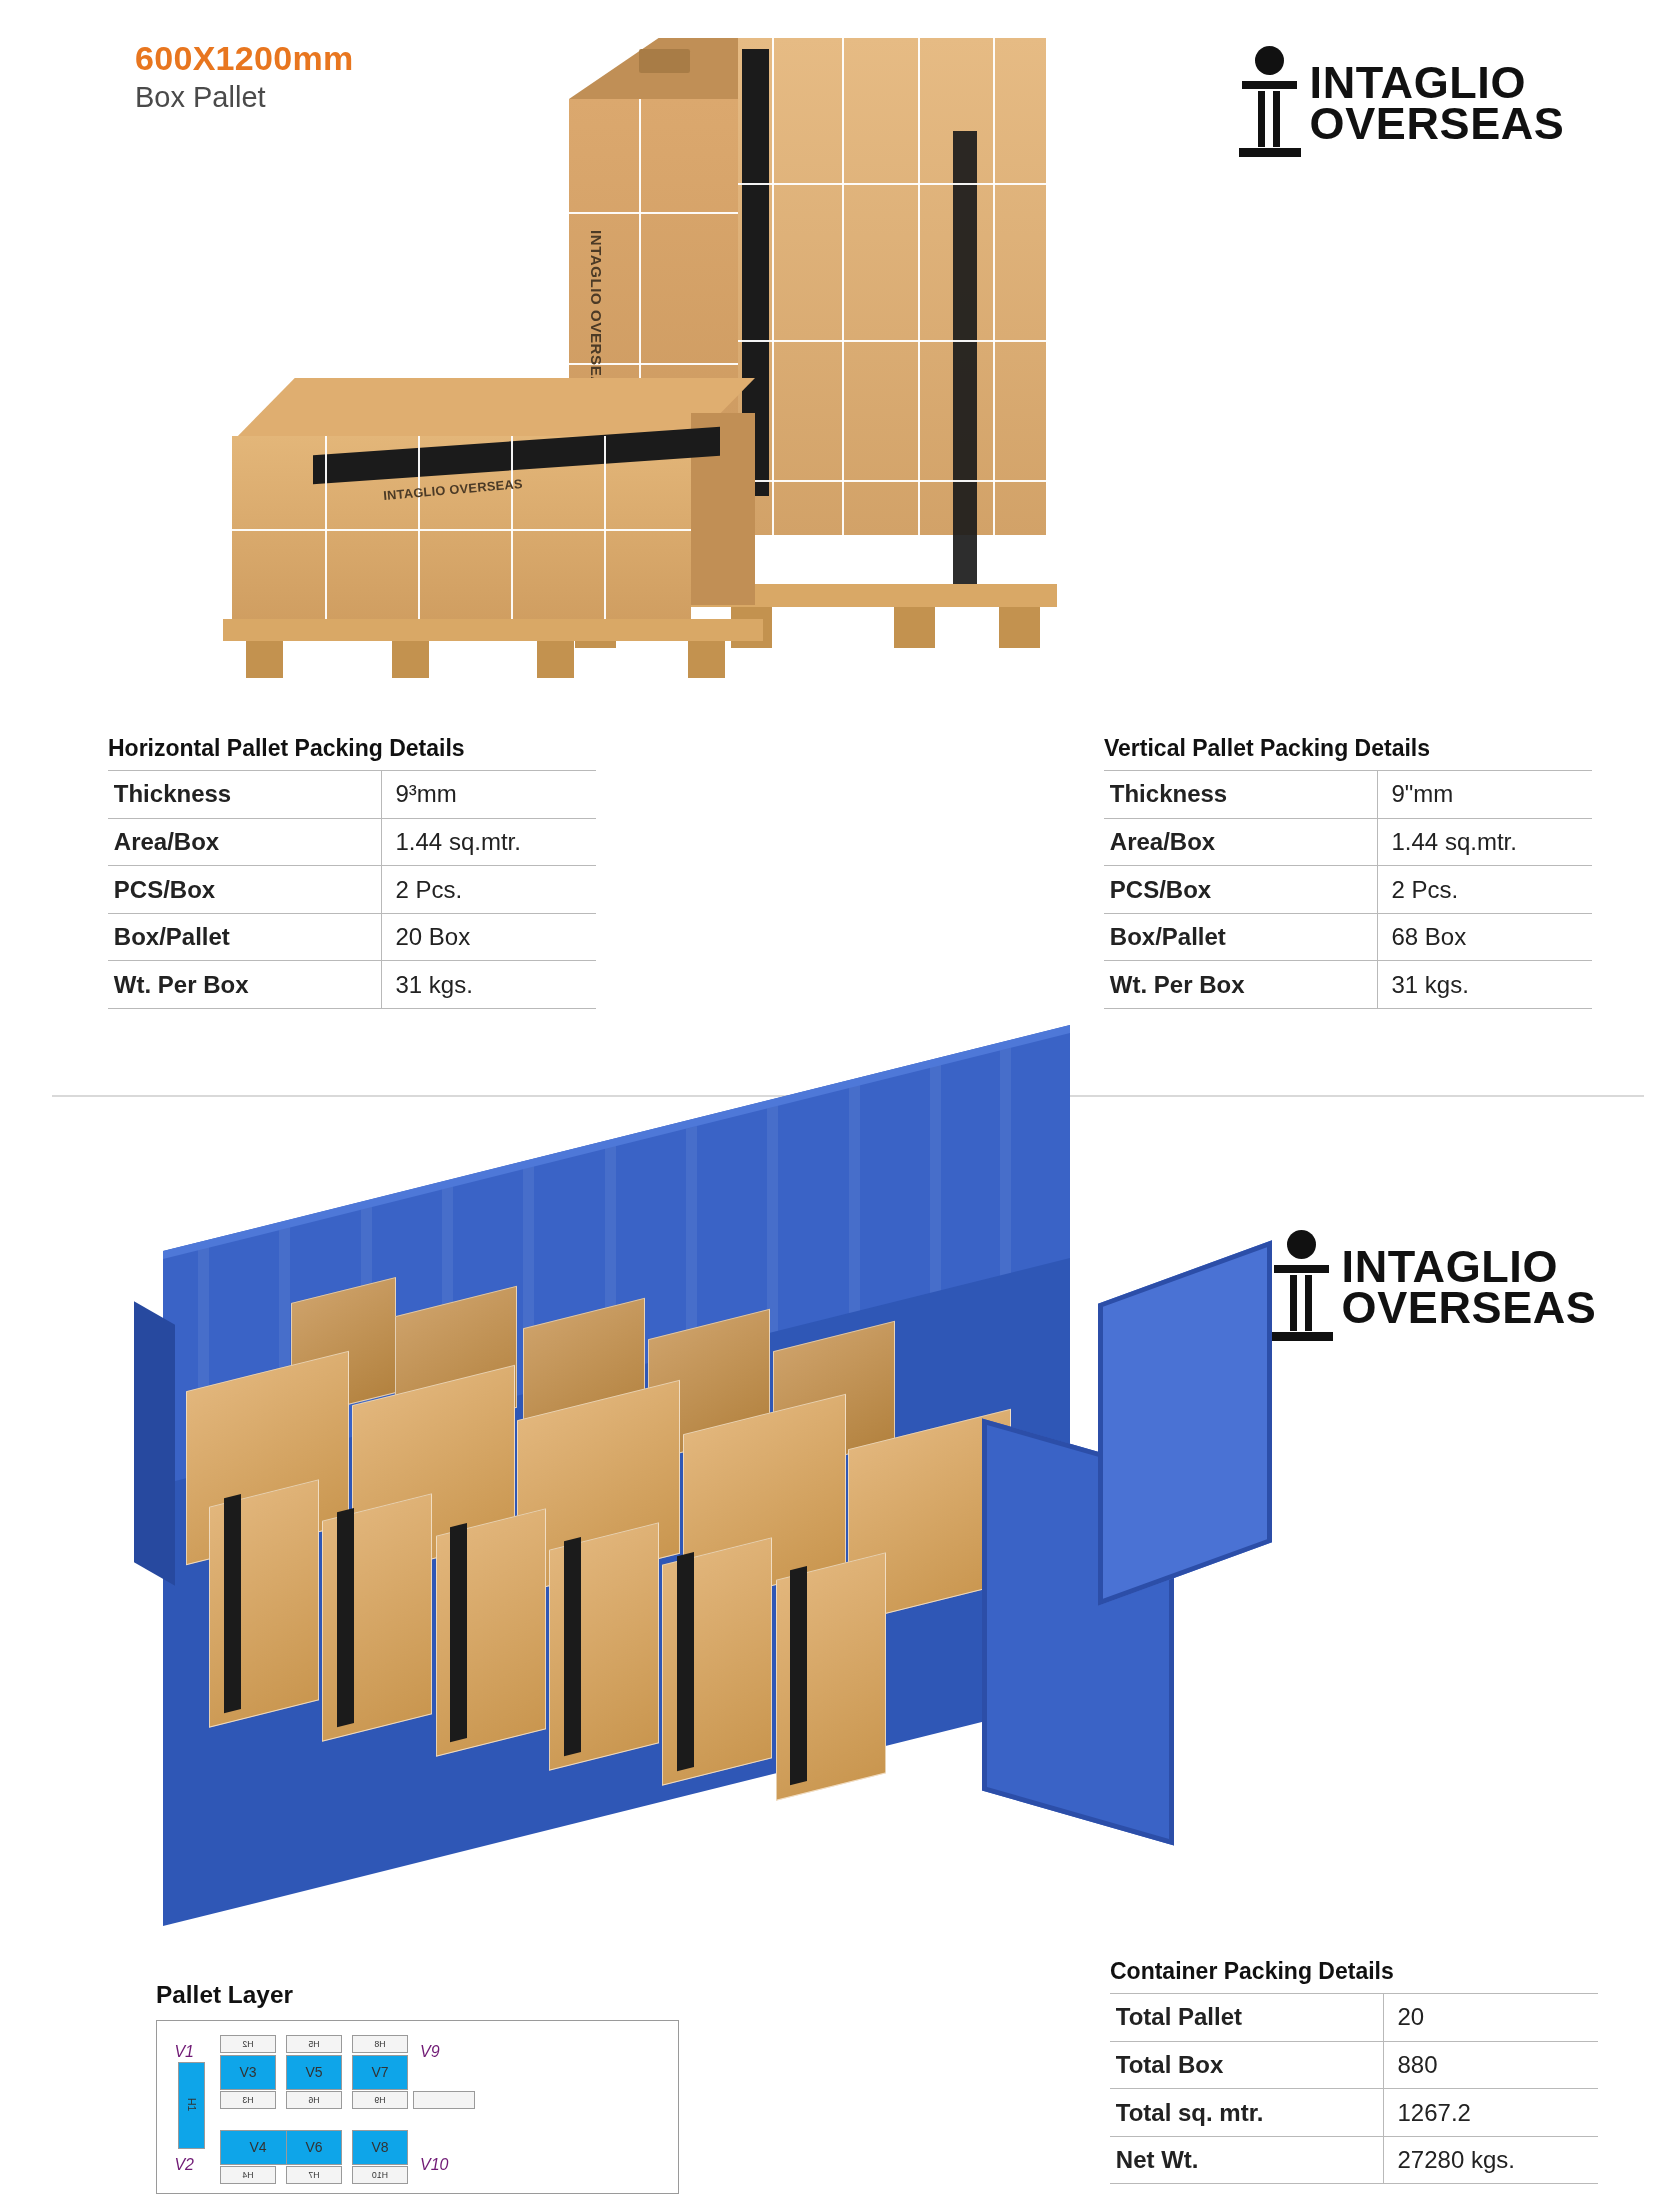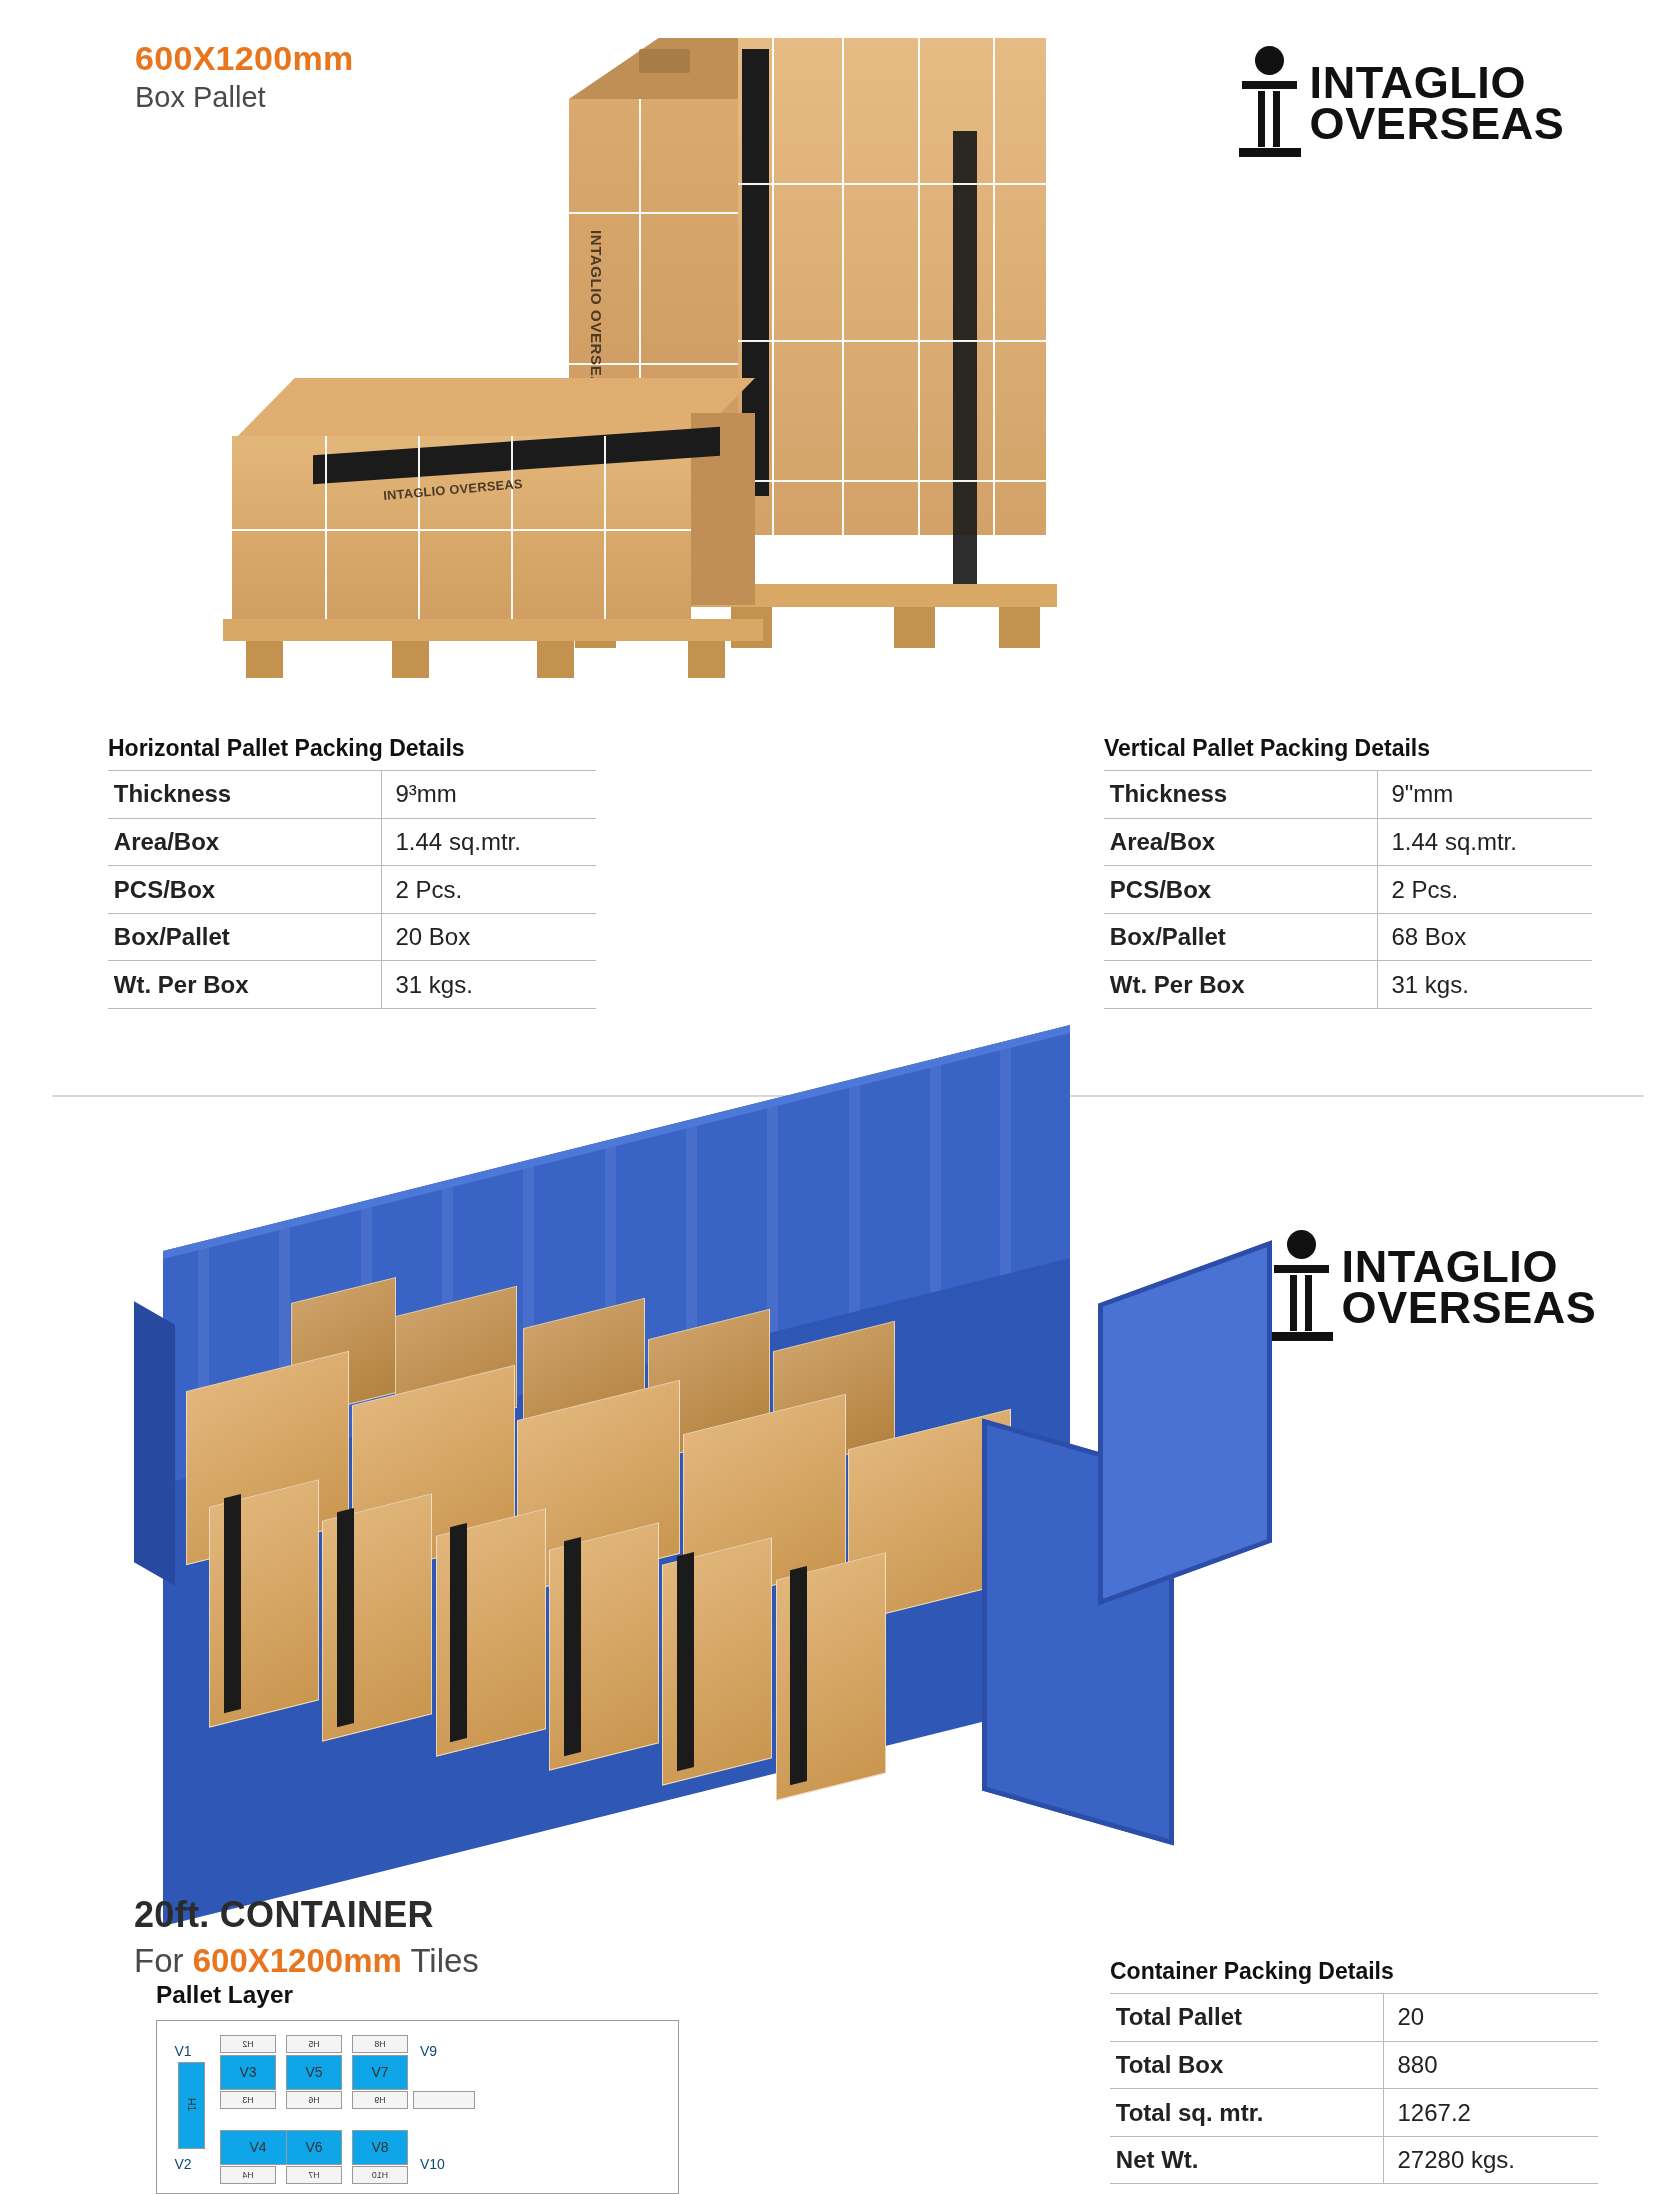--- a/index.html
+++ b/index.html
@@ -392,22 +392,23 @@
     font-family: "Liberation Sans", sans-serif;
   }
   .lcell.sm { font-size: 8.7px; background: #f4f4f4; }
   .lcell.vert {
     writing-mode: vertical-rl;
     font-size: 10.5px;
   }
   .lcell.flip { transform: scaleX(-1); }
   .llabel {
     position: absolute;
-    font-size: 14px;
-    color: #0c4a6e;
+    font-size: 16px;
+    color: #701a75;
+    font-style: italic;
   }
 
   #container-table { left: 1110px; top: 860px; width: 488px; }
 </style>
 </head>
 <body>
 
 <div class="top-section">
 
   <div class="title-block">
@@ -598,26 +599,20 @@
     <div class="cargo-strap" style="left:215px;top:389px;width:17.4px;height:215px;"></div>
     <div class="cargo-strap" style="left:328px;top:404px;width:17.4px;height:215px;"></div>
     <div class="cargo-strap" style="left:442px;top:418px;width:17.4px;height:215px;"></div>
     <div class="cargo-strap" style="left:555px;top:433px;width:17.4px;height:215px;"></div>
     <div class="cargo-strap" style="left:668px;top:447px;width:17.4px;height:215px;"></div>
 
     <div class="cnt-door"></div>
     <div class="cnt-door-open"></div>
   </div>
 
-  <div class="cnt-heading">
-    <div class="l1">20ft. CONTAINER</div>
-    <div class="l2">
-      <span>For </span><b>600X1200mm</b><span> Tiles</span>
-    </div>
-  </div>
 
   <div class="pallet-layer-block">
     <div class="pallet-layer-title">Pallet Layer</div>
     <div class="layer-diagram">
       <div class="lcell vert" style="left:21px;top:41px;width:27px;height:87px;">H1</div>
       <div class="llabel" style="left:17.4px;top:22px;">V1</div>
       <div class="llabel" style="left:17.4px;top:135px;">V2</div>
 
       <div class="lcell sm flip" style="left:63px;top:14px;width:56px;height:18.6px;">H2</div>
       <div class="lcell" style="left:63px;top:34px;width:56px;height:35px;">V3</div>

